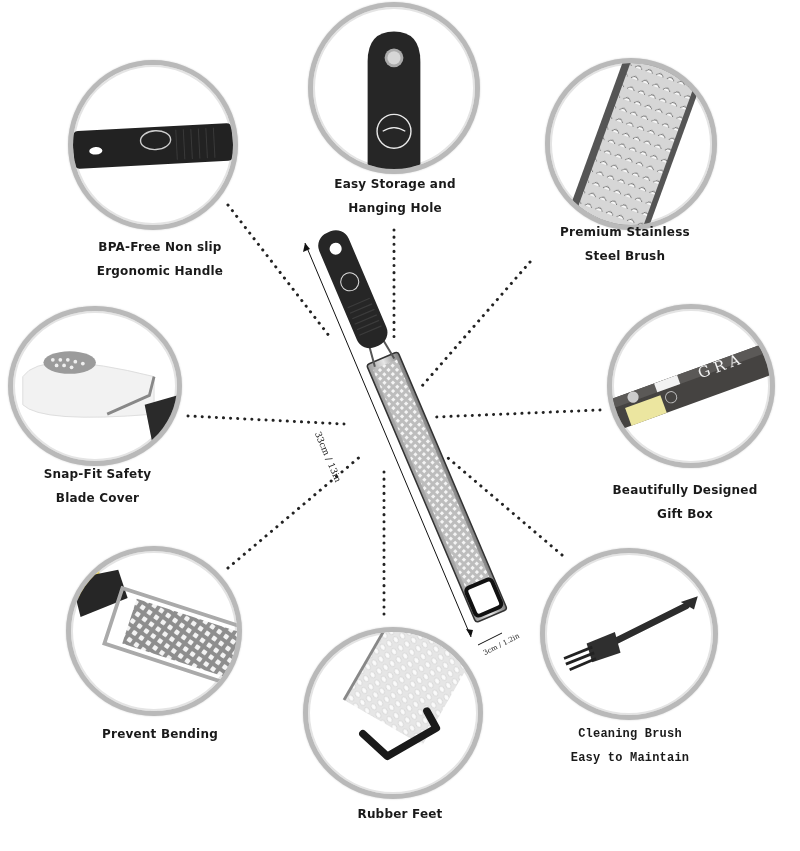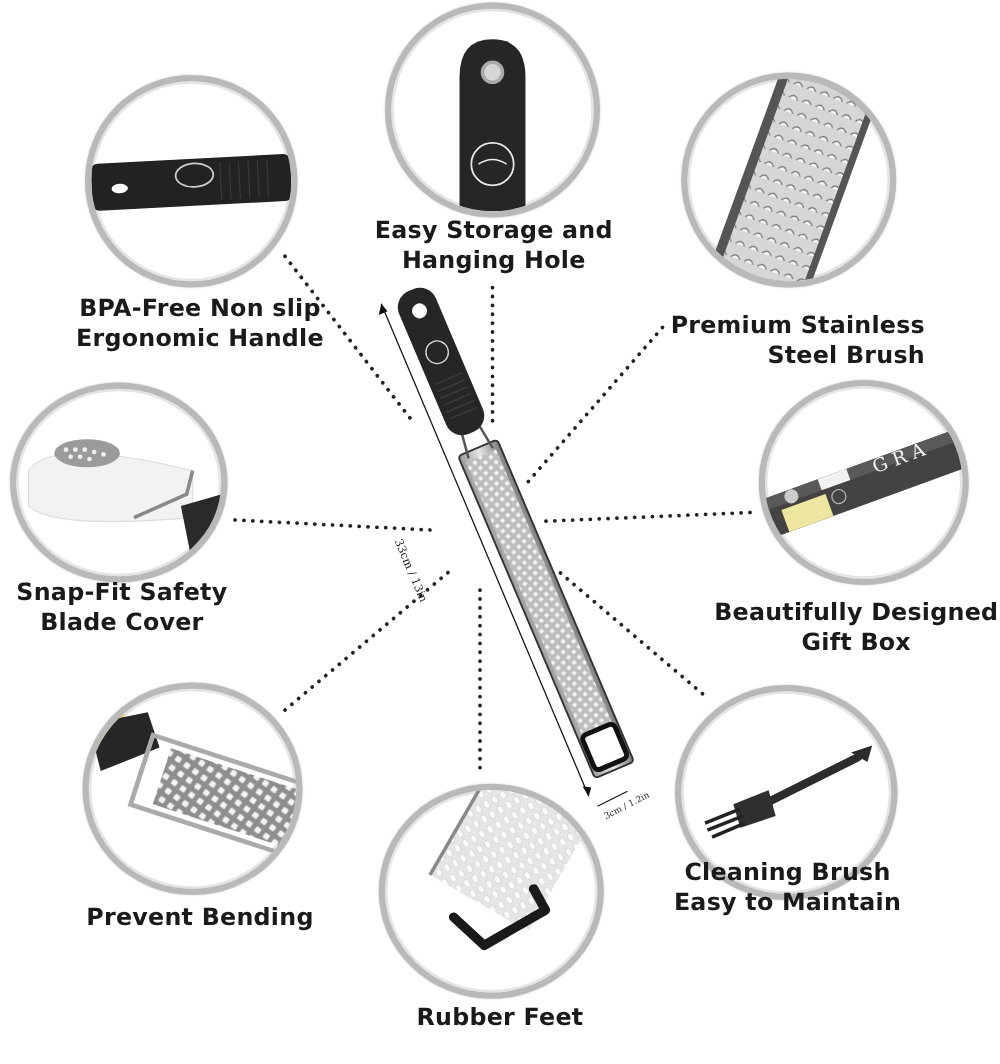--- a/index.html
+++ b/index.html
@@ -11,21 +11,21 @@
     .circle {
       position: absolute; border-radius: 50%;
       background: #ffffff;
       border: 5px solid #b9b9b9;
       box-shadow: inset 0 0 0 2px #e4e4e4, 0 0 2px #cfcfcf;
       overflow: hidden; box-sizing: border-box;
     }
     .circle svg { position: absolute; left: 0; top: 0; width: 100%; height: 100%; }
     .label {
       position: absolute; text-align: center; font-weight: bold;
-      font-size: 19px; line-height: 24px; color: #1a1a1a; white-space: nowrap;
+      font-size: 12px; line-height: 24px; color: #1a1a1a; white-space: nowrap;
       letter-spacing: 0.2px;
     }
     .label span { display: block; }
     .zester { position: absolute; left: 0; top: 0; width: 800px; height: 851px; }
     .dim { position: absolute; font-size: 9px; color: #222; white-space: nowrap;
            font-family: "DejaVu Serif", serif; }
   </style>
 </head>
 <body>
 
@@ -136,21 +136,21 @@
             <rect width="12" height="12" fill="#d6d6d6"></rect>
             <path d="M2 8 Q6 2 10 8" fill="#f7f7f7" stroke="#6a6a6a" stroke-width="1"></path>
           </pattern>
         </defs>
         <g transform="rotate(20 86 86)">
           <rect x="48" y="-10" width="86" height="200" fill="#555"></rect>
           <rect x="56" y="-10" width="72" height="200" fill="url(#gr)"></rect>
         </g>
       </svg>
     </div>
-    <div class="label" style="left:510px; top:248px; width:230px;text-align:right;">
+    <div class="label" style="left:510px; top:220px; width:230px;">
       <span>Premium Stainless</span>
       <span>Steel Brush</span>
     </div>
   </div>
 
   <div class="callout">
     <div class="circle" style="left:8px; top:306px; width:174px; height:160px;">
       <svg viewBox="0 0 174 160">
         <path d="M10 70 Q30 40 150 70 L150 110 Q30 120 10 100 Z" fill="#f2f2f2" stroke="#dcdcdc"></path>
         <ellipse cx="60" cy="55" rx="28" ry="12" fill="#9b9b9b"></ellipse>
@@ -243,19 +243,19 @@
         <line x1="66" y1="98" x2="150" y2="56" stroke="#2c2c2c" stroke-width="7" stroke-linecap="round"></line>
         <path d="M144 52 L162 46 L158 60 Z" fill="#2c2c2c"></path>
         <path d="M44 96 L74 84 L80 106 L50 116 Z" fill="#2f2f2f"></path>
         <g stroke="#222" stroke-width="3">
           <line x1="20" y1="112" x2="50" y2="100"></line>
           <line x1="22" y1="118" x2="52" y2="106"></line>
           <line x1="26" y1="124" x2="54" y2="112"></line>
         </g>
       </svg>
     </div>
-    <div class="label" style="left:520px; top:686px; width:220px;">
+    <div class="label" style="left:520px; top:722px; width:220px;font-family:Liberation Mono, monospace;">
       <span>Cleaning Brush</span>
       <span>Easy to Maintain</span>
     </div>
   </div>
 
 </div>
 
 </body></html>

